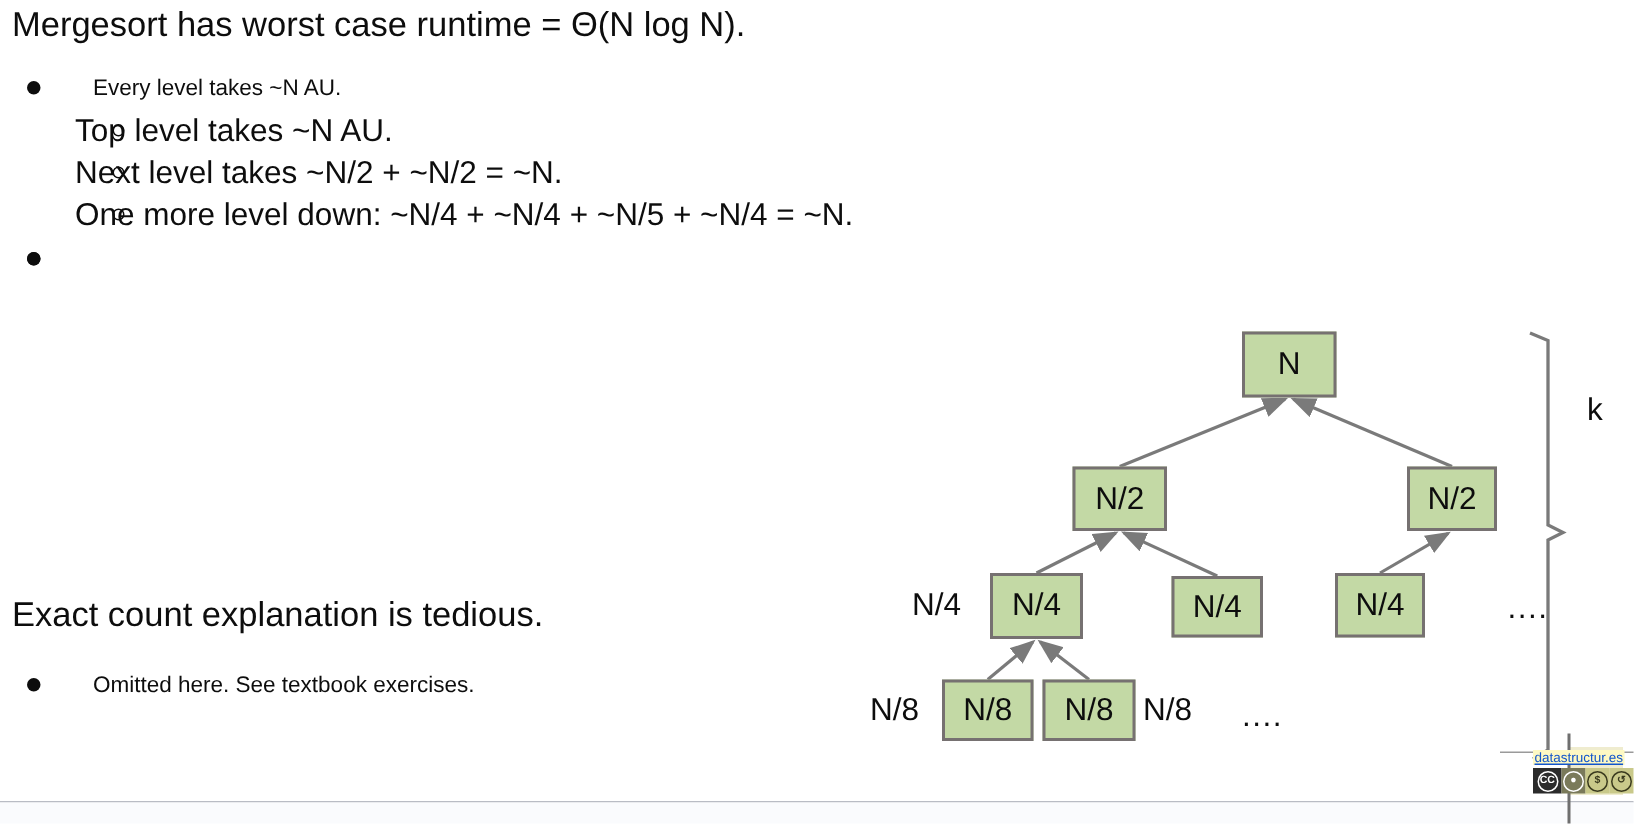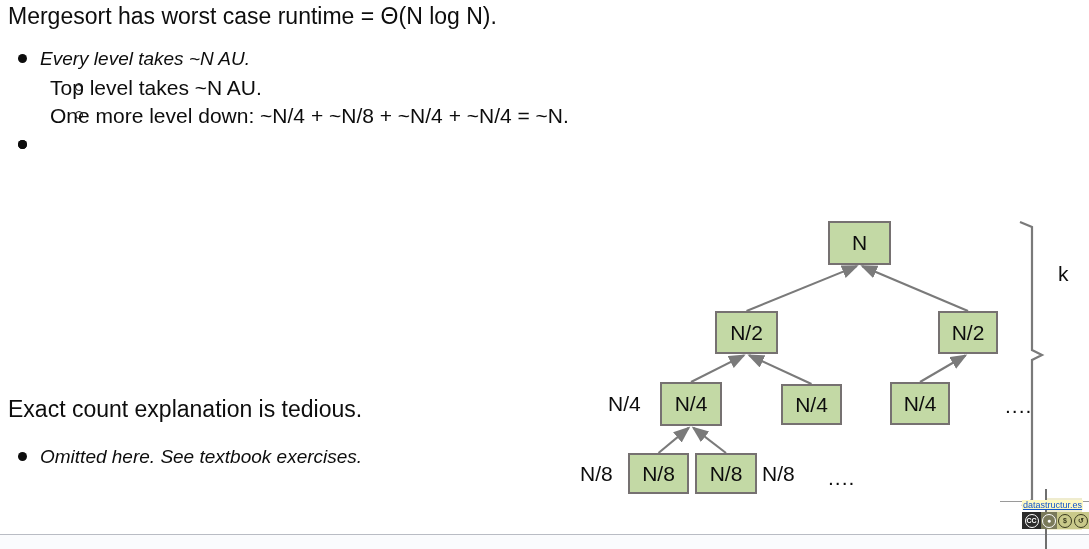--- a/index.html
+++ b/index.html
@@ -15,25 +15,24 @@
 
   
   .title{
     position:absolute;left:8px;top:2px;
     font-size:23px;line-height:28px;
     white-space:nowrap;
   }
   .bullets{position:absolute;left:0;top:44px;width:620px;}
   .l1{
     position:relative;
-    font-size:19px;line-height:29px;
-    padding-left:40px;
+    font-size:15px;line-height:29px;
+    padding-left:62px;
     margin:0 0 1px 0;
     white-space:nowrap;
-    font-style:italic;
   }
   .l1 .bul{
     position:absolute;left:18px;top:10px;
     width:9px;height:9px;border-radius:50%;
     background:#0d0d0d;
   }
   .l2{
     position:relative;
     font-size:21px;line-height:27px;
     padding-left:50px;
@@ -144,21 +143,25 @@
     <div class="l1">
       <span class="bul"></span>
       <span>Every level takes ~N AU.</span>
     </div>
     <div class="l2">
       <span class="bul"></span>
       <span>Top level takes ~N AU.</span>
     </div>
     <div class="l2">
       <span class="bul"></span>
-      <span>One more level down: ~N/4 + ~N/8 + ~N/4 + ~N/4 = ~N.</span>
+      <span>Next level takes ~N/2 + ~N/2 = ~N.</span>
+    </div>
+    <div class="l2">
+      <span class="bul"></span>
+      <span>One more level down: ~N/4 + ~N/4 + ~N/5 + ~N/4 = ~N.</span>
     </div>
     <div class="l1">
       <span class="bul"></span>
     </div>
     <div class="l1">
       <span class="bul"></span>
     </div>
   </div>
 
   <div class="para">Exact count explanation is tedious.</div>

